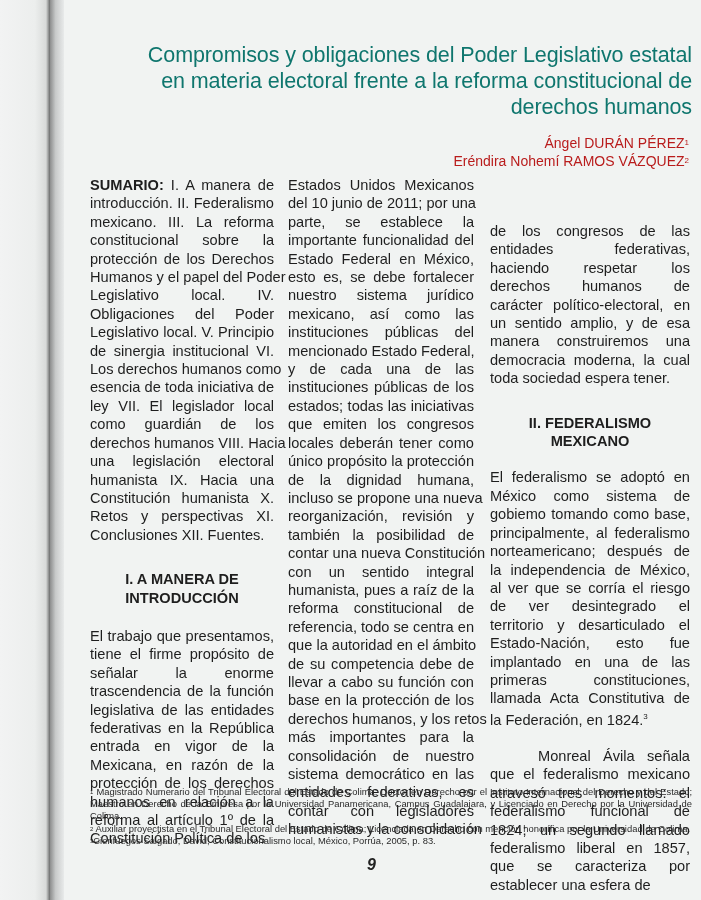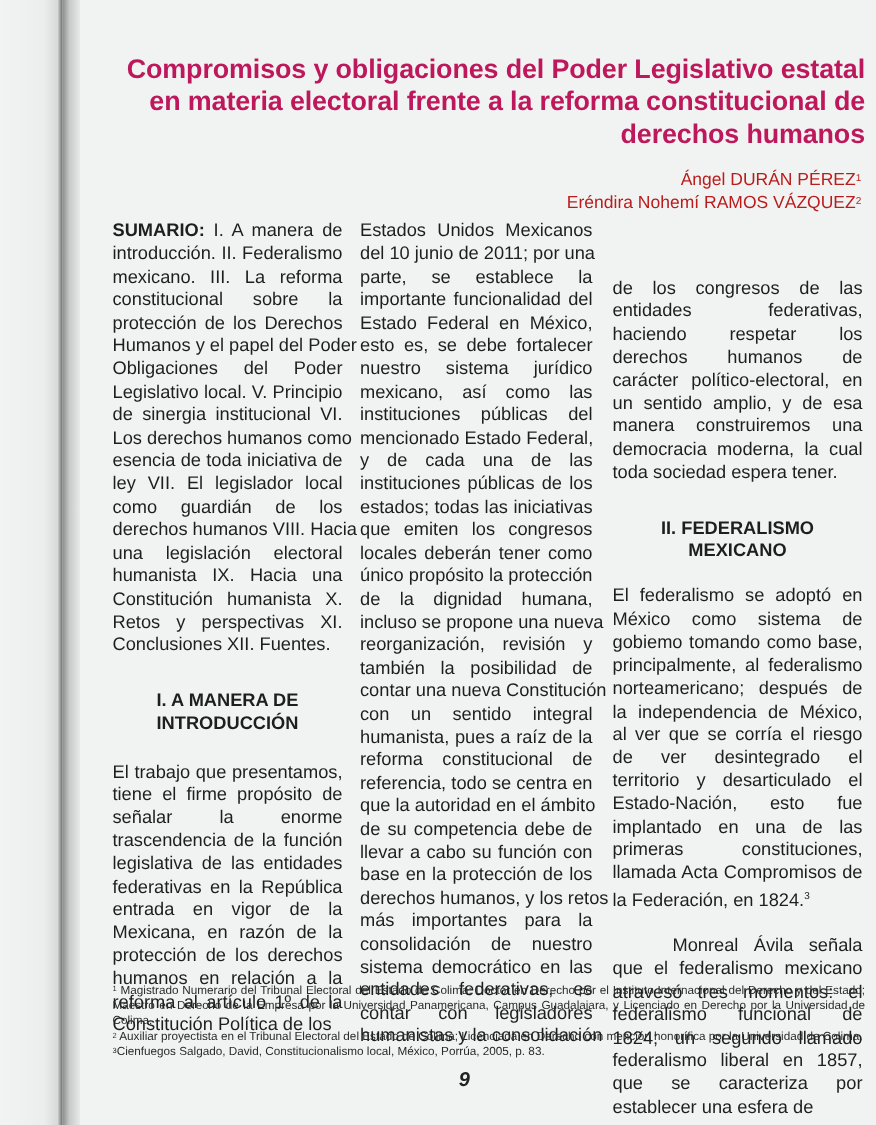--- a/index.html
+++ b/index.html
@@ -16,22 +16,22 @@
   .gutter-shadow {
     position: absolute; left: 50px; top: 0; width: 14px; height: 900px;
     background: linear-gradient(to right, #8c8d8d 0%, #c8caca 40%, #e8eaea 100%);
   }
   .page {
     position: absolute; left: 64px; top: 0; width: 637px; height: 900px;
     background: #f1f3f2;
   }
   .title {
     position: absolute; left: 84px; top: 42px; width: 608px;
-    font-weight: bold; font-size: 21.5px; line-height: 26px;
-    text-align: right; color: #be185d; letter-spacing: -0.1px;
+    font-weight: normal; font-size: 21.5px; line-height: 26px;
+    text-align: right; color: #0f766e; letter-spacing: -0.1px;
   }
   .title .l1 { display: block; text-align: right; }
   .authors {
     position: absolute; right: 12px; top: 134px; width: 300px;
     text-align: right; font-size: 14px; line-height: 18px; color: #b91c1c;
   }
   .authors sup { font-size: 8px; vertical-align: top; position: relative; top: 0px; }
   .col {
     position: absolute; top: 176px;
     font-size: 14.6px; line-height: 18.4px; text-align: justify;
@@ -79,20 +79,21 @@
 </div>
 
 <div class="col col1">
   <div id="sumario">
       <span class="line"><span class="sumario-label">SUMARIO:</span><span style="white-space: pre;"> I. A manera de</span></span>
       <span class="line">introducción. II. Federalismo</span>
       <span class="line">mexicano. III. La reforma</span>
       <span class="line">constitucional sobre la</span>
       <span class="line">protección de los Derechos</span>
       <span class="line">Humanos y el papel del Poder</span>
+      <span class="line">Legislativo local. IV.</span>
       <span class="line">Obligaciones del Poder</span>
       <span class="line">Legislativo local. V. Principio</span>
       <span class="line">de sinergia institucional VI.</span>
       <span class="line">Los derechos humanos como</span>
       <span class="line">esencia de toda iniciativa de</span>
       <span class="line">ley VII. El legislador local</span>
       <span class="line">como guardián de los</span>
       <span class="line">derechos humanos VIII. Hacia</span>
       <span class="line">una legislación electoral</span>
       <span class="line">humanista IX. Hacia una</span>
@@ -187,21 +188,21 @@
       <span class="line">gobiemo tomando como base,</span>
       <span class="line">principalmente, al federalismo</span>
       <span class="line">norteamericano; después de</span>
       <span class="line">la independencia de México,</span>
       <span class="line">al ver que se corría el riesgo</span>
       <span class="line">de ver desintegrado el</span>
       <span class="line">territorio y desarticulado el</span>
       <span class="line">Estado-Nación, esto fue</span>
       <span class="line">implantado en una de las</span>
       <span class="line">primeras constituciones,</span>
-      <span class="line">llamada Acta Compromisos de</span>
+      <span class="line">llamada Acta Constitutiva de</span>
       <span class="line last">la Federación, en 1824.<sup style="font-size: 8px;">3</sup></span>
     </div>
   <div class="gap" style="height:18px"></div>
   <div id="col3-p2">
       <span class="line indent">Monreal Ávila señala</span>
       <span class="line">que el federalismo mexicano</span>
       <span class="line">atravesó tres momentos: el</span>
       <span class="line">federalismo funcional de</span>
       <span class="line">1824; un segundo llamado</span>
       <span class="line">federalismo liberal en 1857,</span>

